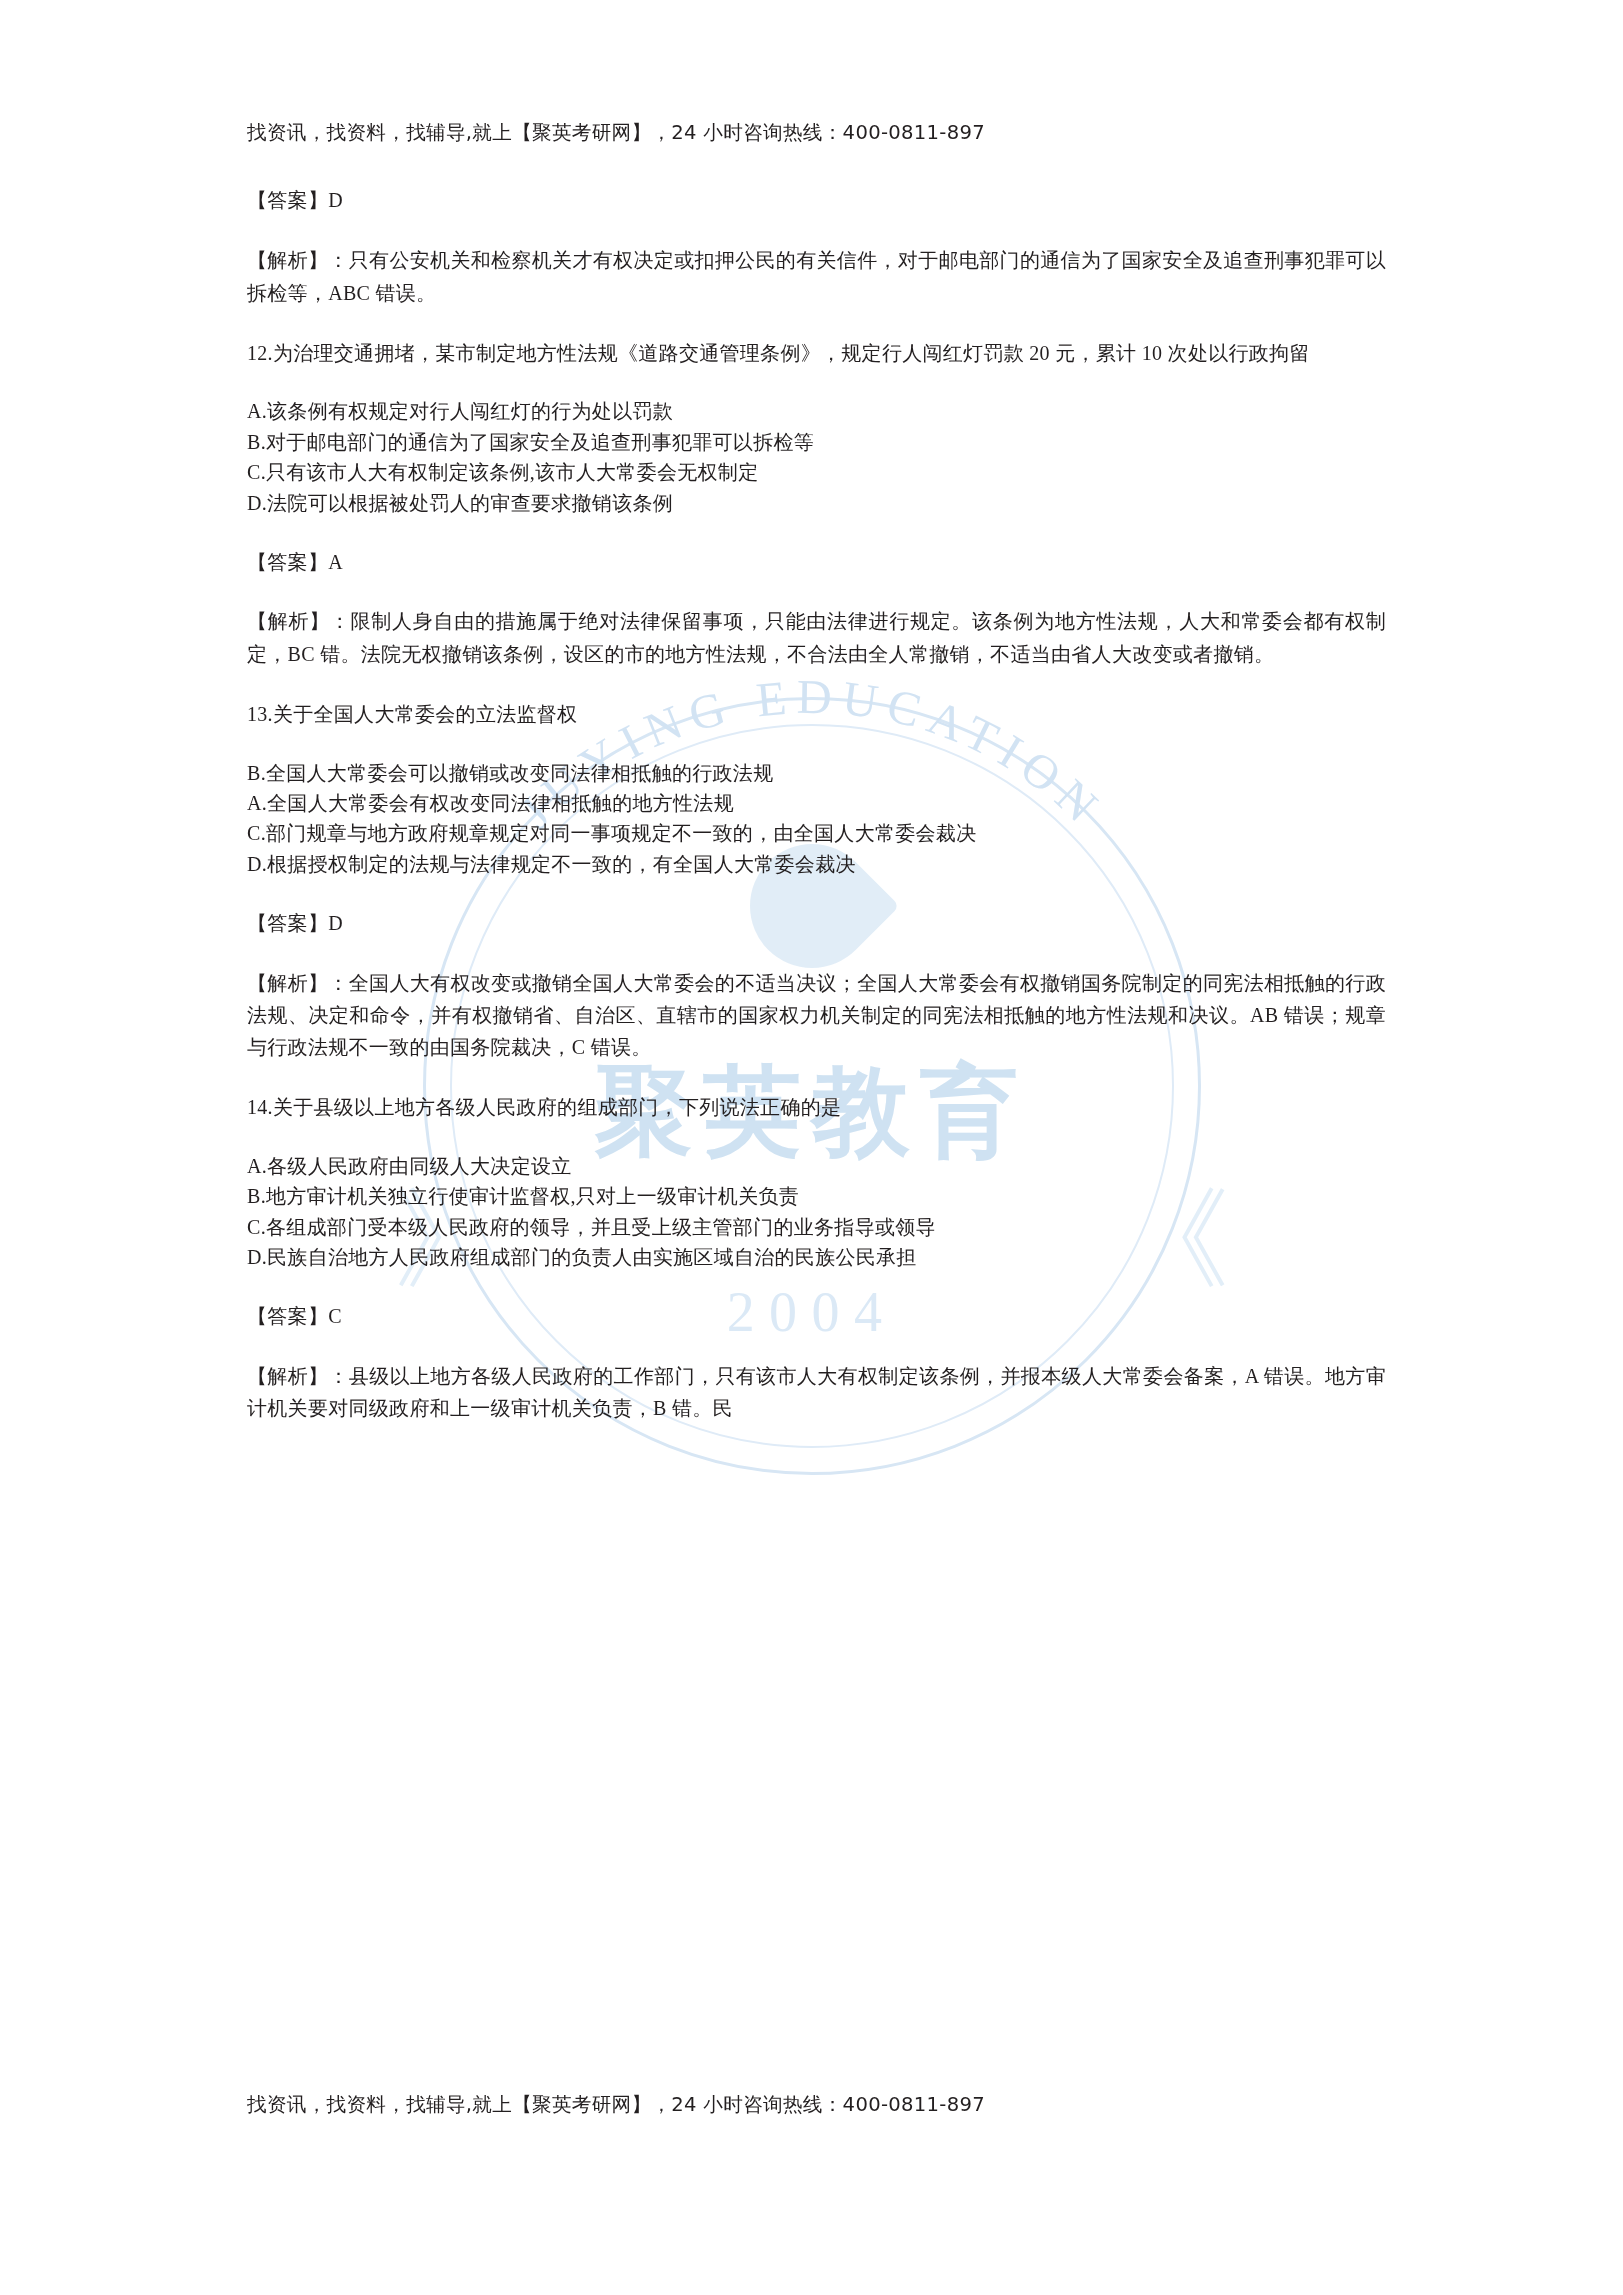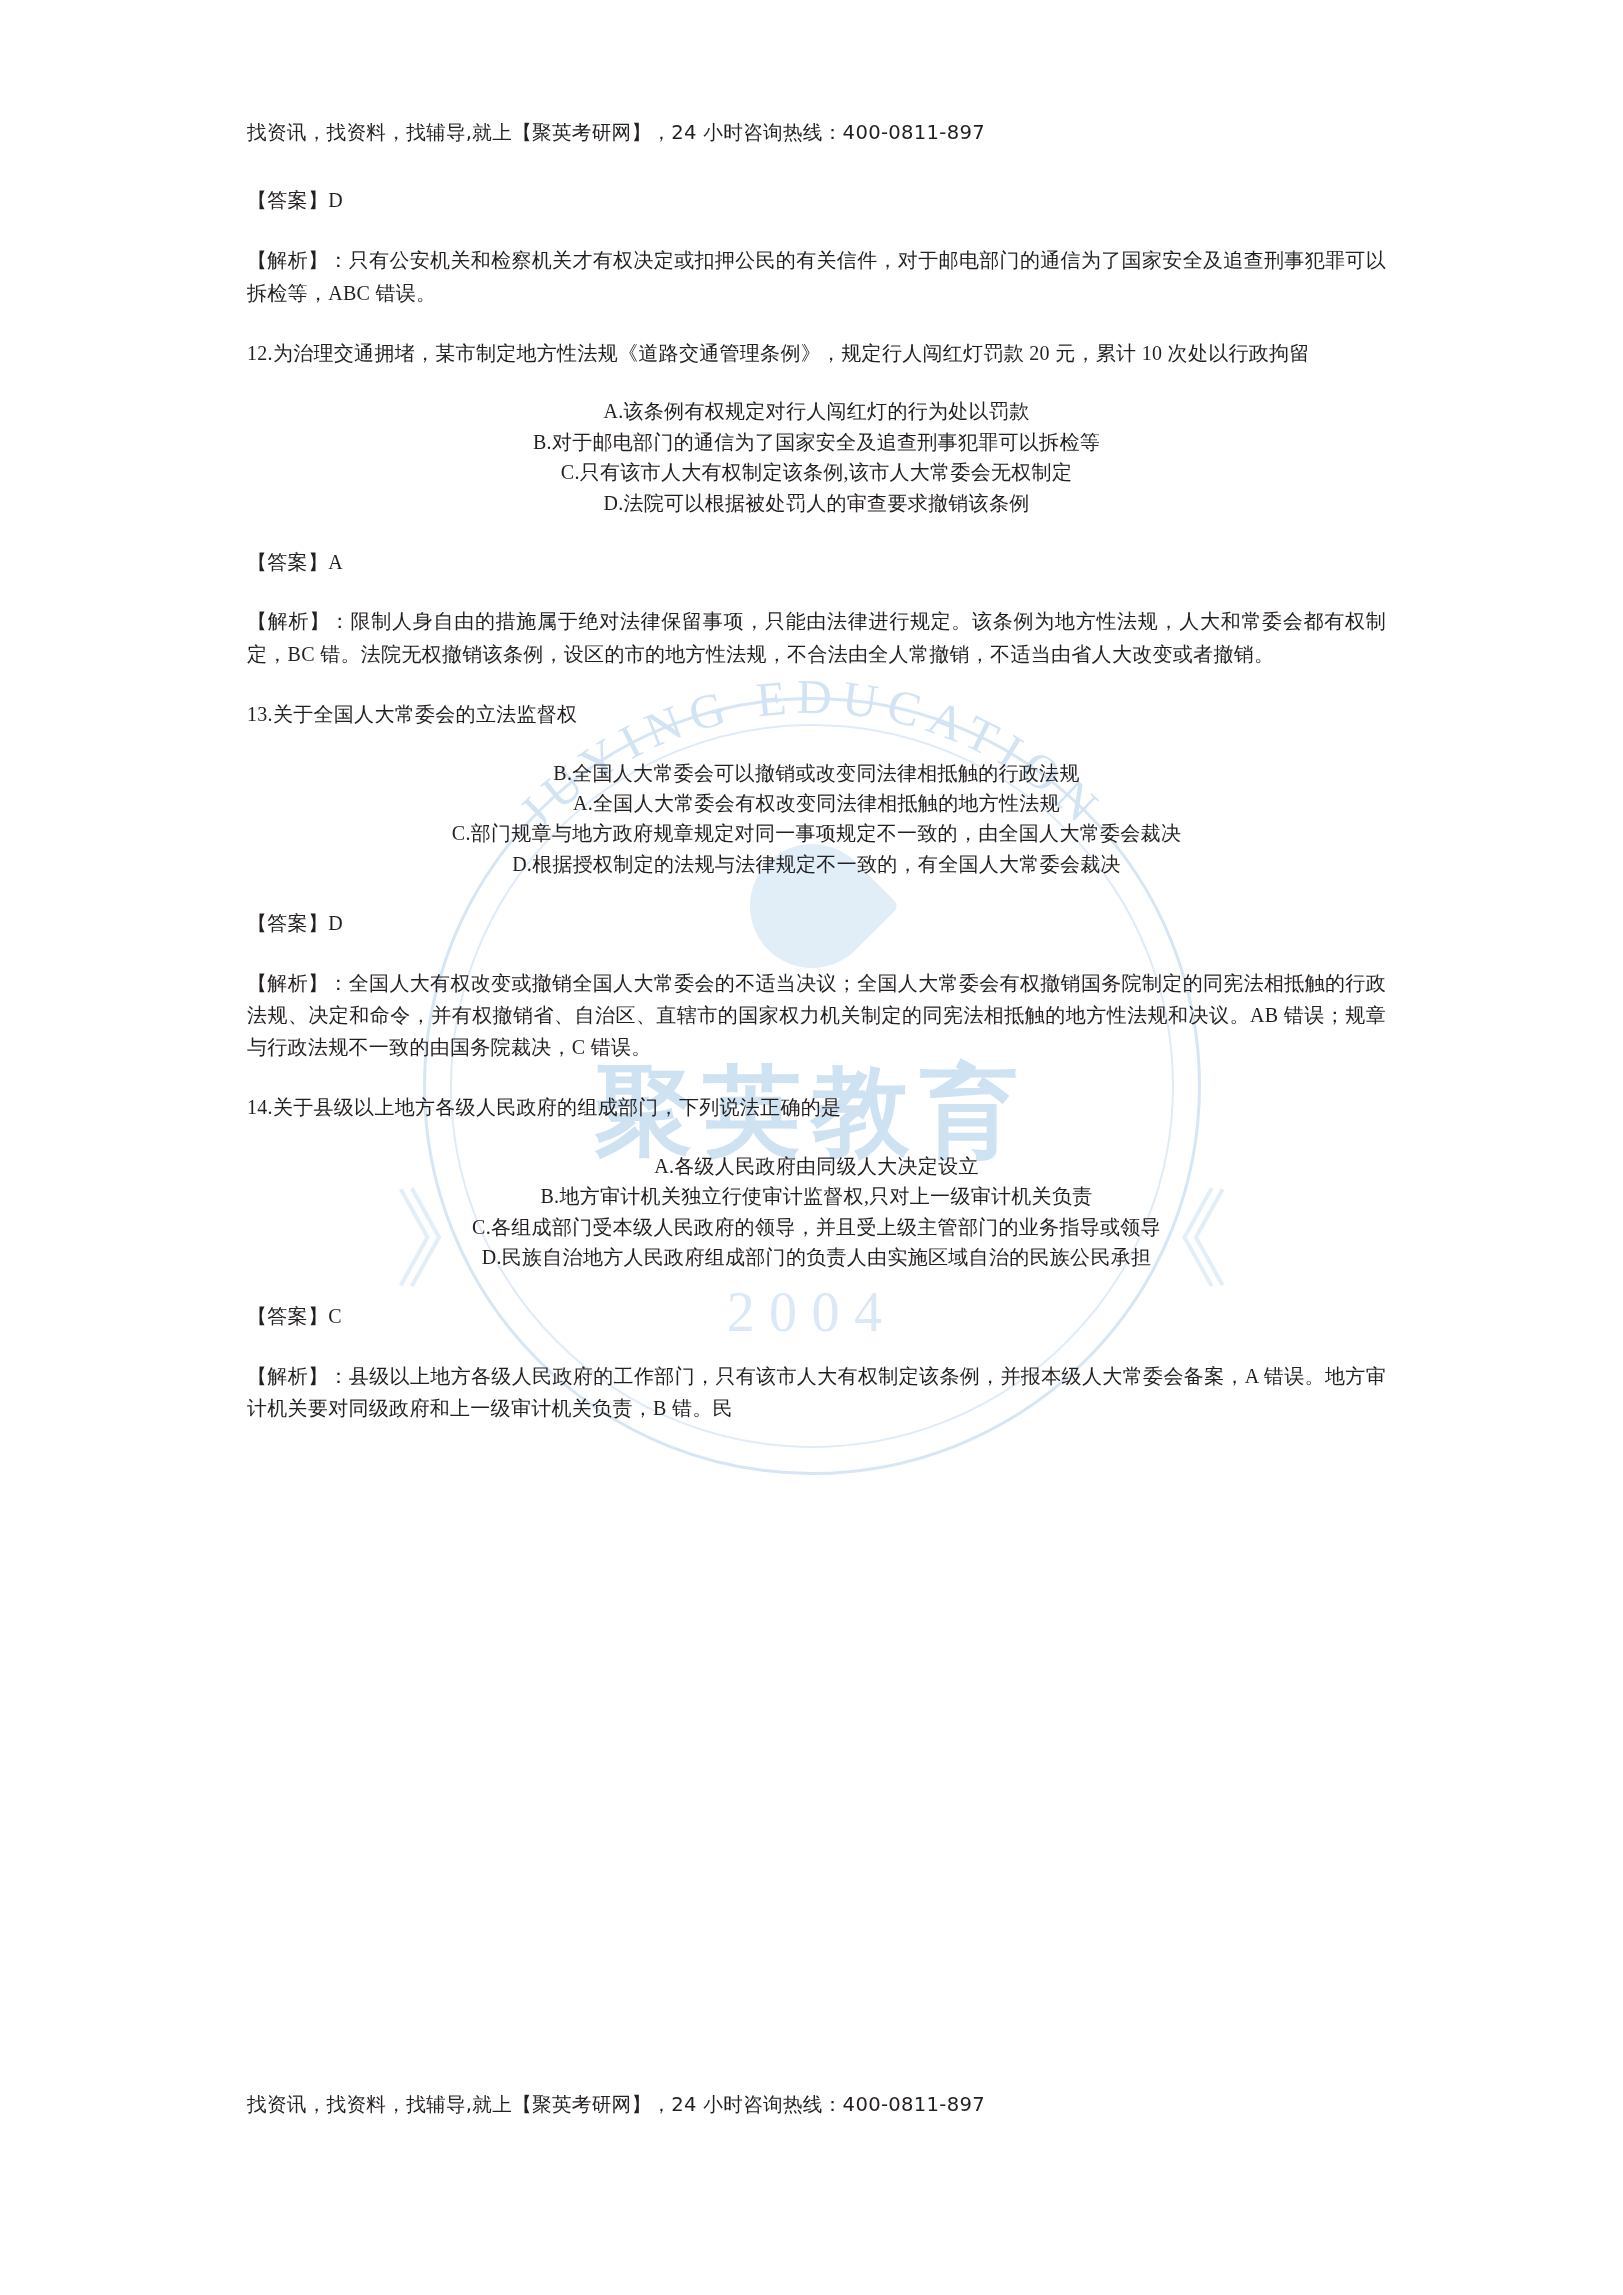--- a/index.html
+++ b/index.html
@@ -126,21 +126,20 @@
   .q-stem {
     font-size: 20px;
     line-height: 1.62;
     margin: 0 0 27.5px 0;
     text-align: justify;
     letter-spacing: 0.3px;
   }
 
   .options {
     margin: 0 0 27.5px 0;
-    text-align: center;
   }
   .opt {
     font-size: 20px;
     line-height: 1.52;
     letter-spacing: 0.3px;
   }
 
   .ans {
     font-size: 20px;
     line-height: 1.62;

